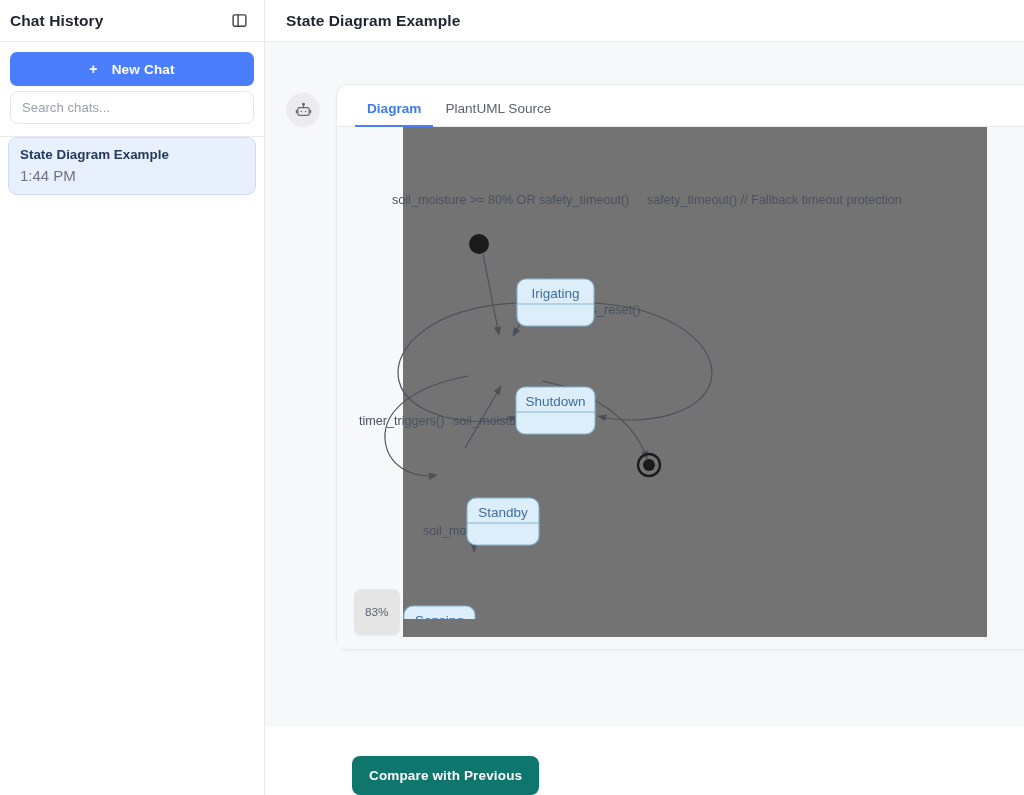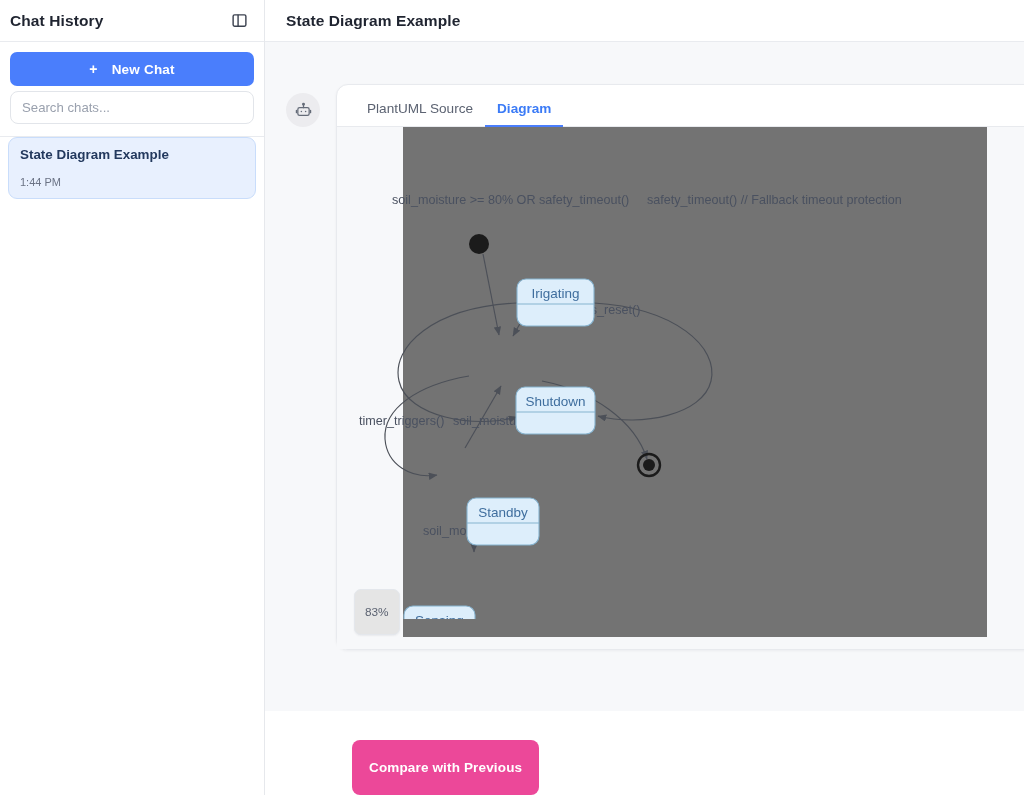--- a/index.html
+++ b/index.html
@@ -105,22 +105,22 @@
     padding: 9px 11px 10px 11px;
     cursor: pointer;
   }
   .chat-item-title {
     font-size: 13.4px;
     font-weight: 700;
     color: #23395e;
     line-height: 1.25;
   }
   .chat-item-time {
-    margin-top: 12px;
-    font-size: 11px;
+    margin-top: 3px;
+    font-size: 15px;
     color: #6b7385;
   }
 
   
   #main {
     flex: 1 1 auto;
     height: 795px;
     display: flex;
     flex-direction: column;
     background: #f7f8fa;
@@ -228,28 +228,28 @@
     box-shadow: 0 1px 2px rgba(16,24,40,.06);
     cursor: pointer;
   }
 
   .footer-bar {
     flex: 0 0 auto;
     padding: 29px 0 0 87px;
     background: #ffffff;
   }
   .compare-btn {
-    background: #ec4899;
+    background: #0f766e;
     border: none;
     border-radius: 8px;
     color: #ffffff;
     font-size: 13.5px;
     font-weight: 700;
     font-family: "Liberation Sans", sans-serif;
-    padding: 20px 17px;
+    padding: 12px 17px;
     cursor: pointer;
     letter-spacing: .15px;
   }
 
   
   .st-label {
     font-family: "Liberation Sans", sans-serif;
     font-size: 13.5px;
     fill: #3f6e9e;
   }
@@ -314,22 +314,22 @@
           <circle cx="12" cy="3" r="1.2"></circle>
           <path d="M2 12v3M22 12v3"></path>
           <circle cx="9" cy="13.5" r="1.1" fill="currentColor" stroke="none"></circle>
           <circle cx="15" cy="13.5" r="1.1" fill="currentColor" stroke="none"></circle>
         </svg>
       </div>
 
       <div class="card">
 
         <div class="tabs">
+          <button class="tab active">Diagram</button>
           <button class="tab">PlantUML Source</button>
-          <button class="tab active">Diagram</button>
         </div>
 
         <div class="canvas-wrap">
           <div class="canvas-inner">
 
             <svg id="diagram-svg" width="584" height="510" viewBox="0 0 584 510" style="position: absolute; left: -48px; top: -18px;">
               <defs>
                 <marker id="arw" markerWidth="9" markerHeight="9" refX="7.2" refY="3.2" orient="auto" markerUnits="strokeWidth">
                   <path d="M0,0 L0,6.4 L7.6,3.2 z" fill="#4c5058"></path>
                 </marker>

